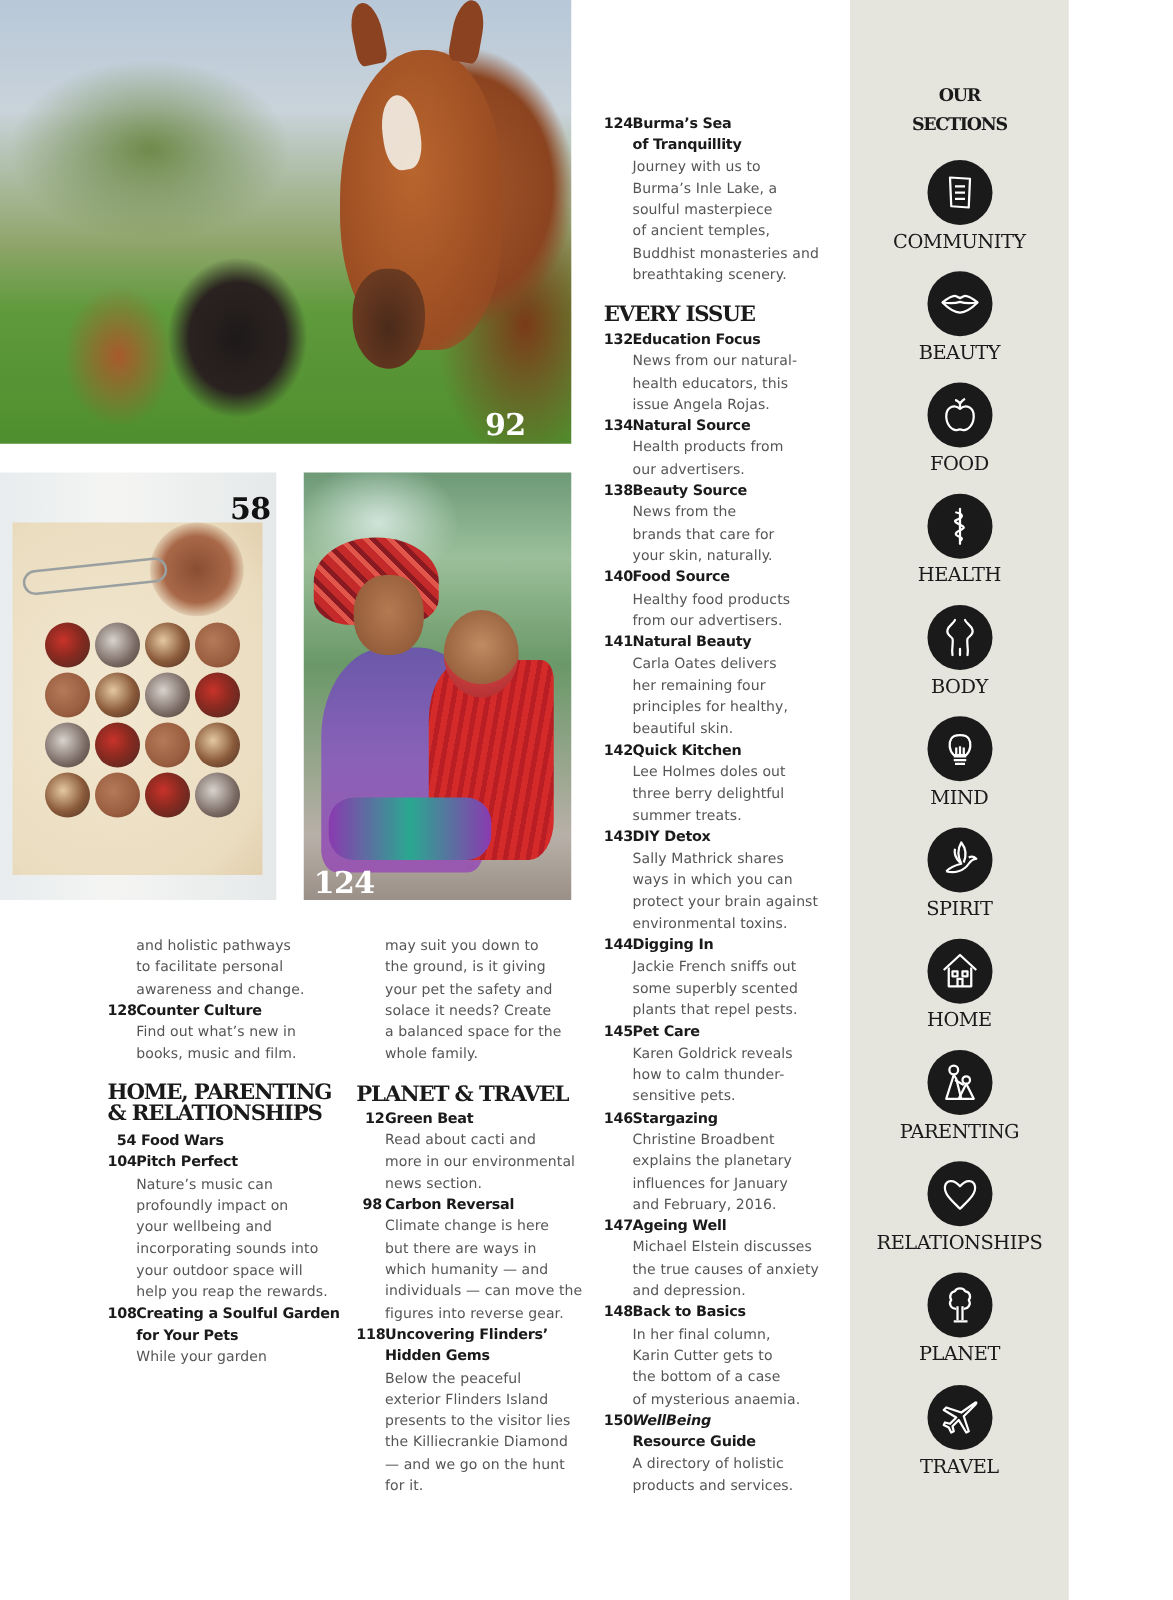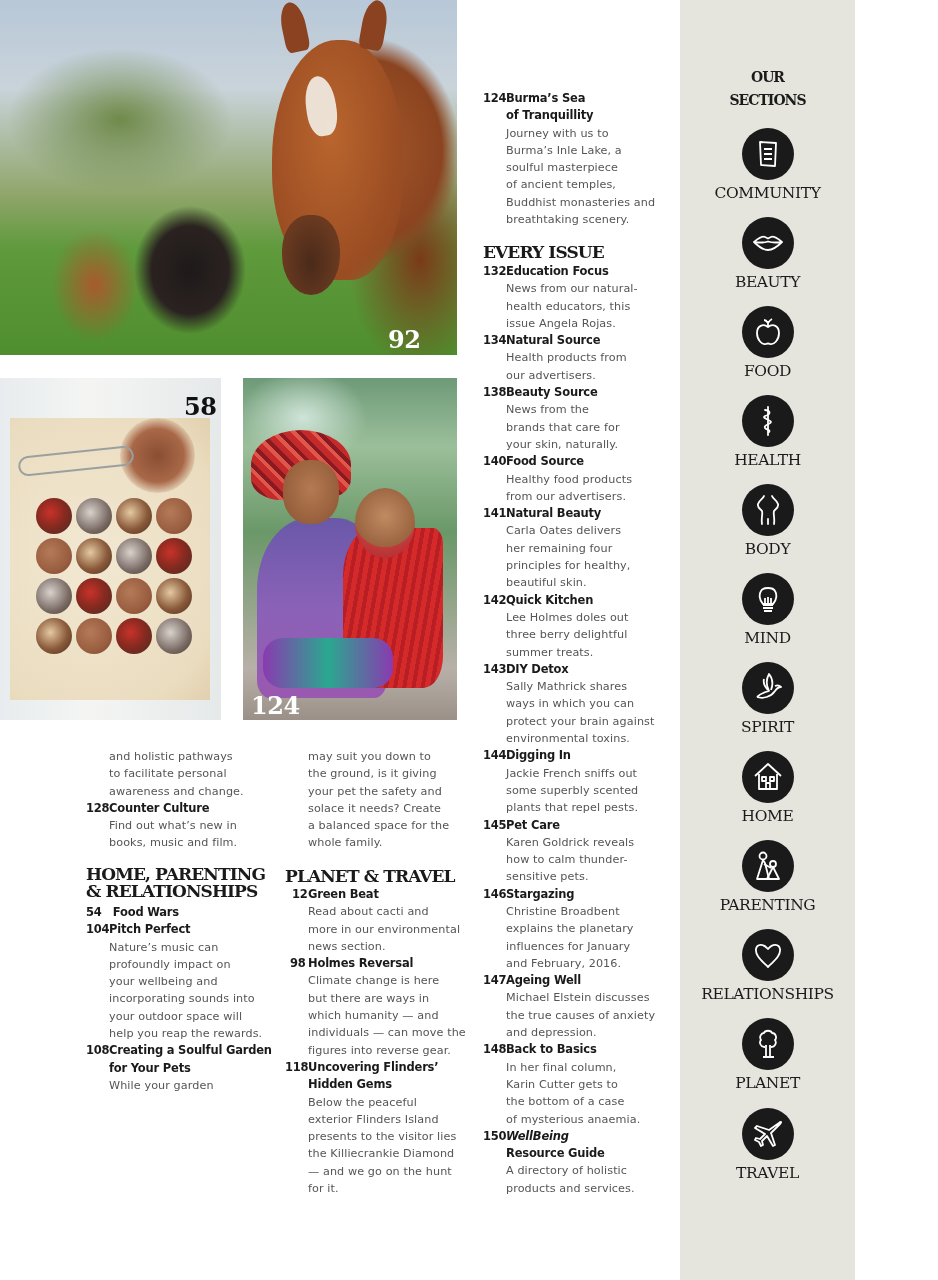--- a/index.html
+++ b/index.html
@@ -212,21 +212,21 @@
     <div class="entry-body" style="padding-left:23px;">Find out what’s new in
 books, music and film.</div>
   </div>
 </div>
 
 <h2 class="section-head abs" style="left:86px; top:866px; white-space:pre-line;">HOME, PARENTING
 &amp; RELATIONSHIPS</h2>
 
 <div class="abs" style="left:86px; top:904px; width:190px;">
   <div class="entry">
-    <div class="entry-title"><span class="entry-num" style="width:23px; text-align:left; padding-right:0;">54</span>&nbsp;<span>Food Wars</span></div>
+    <div class="entry-title"><span class="entry-num" style="width:23px; text-align:right; padding-right:0;">54</span>&nbsp;<span>Food Wars</span></div>
   </div>
   <div class="entry">
     <div class="entry-title"><span class="entry-num" style="width:23px;">104</span><span>Pitch Perfect</span></div>
     <div class="entry-body" style="padding-left:23px;">Nature’s music can
 profoundly impact on
 your wellbeing and
 incorporating sounds into
 your outdoor space will
 help you reap the rewards.</div>
   </div>
@@ -248,21 +248,21 @@
 <h2 class="section-head abs" style="left:285px; top:868px;">PLANET &amp; TRAVEL</h2>
 
 <div class="abs" style="left:285px; top:886px; width:190px;">
   <div class="entry">
     <div class="entry-title"><span class="entry-num" style="width:23px; padding-left:7px; box-sizing:border-box;">12</span><span>Green Beat</span></div>
     <div class="entry-body" style="padding-left:23px;">Read about cacti and
 more in our environmental
 news section.</div>
   </div>
   <div class="entry">
-    <div class="entry-title"><span class="entry-num" style="width:23px; padding-left:5px; box-sizing:border-box;">98</span><span>Holmes Reversal</span></div>
+    <div class="entry-title"><span class="entry-num" style="width:23px; padding-left:5px; box-sizing:border-box;">98</span><span>Carbon Reversal</span></div>
     <div class="entry-body" style="padding-left:23px;">Climate change is here
 but there are ways in
 which humanity — and
 individuals — can move the
 figures into reverse gear.</div>
   </div>
   <div class="entry">
     <div class="entry-title"><span class="entry-num" style="width:23px;">118</span><span>Uncovering Flinders’</span><span class="title-line2" style="padding-left:23px;">Hidden Gems</span></div>
     <div class="entry-body" style="padding-left:23px;">Below the peaceful
 exterior Flinders Island

